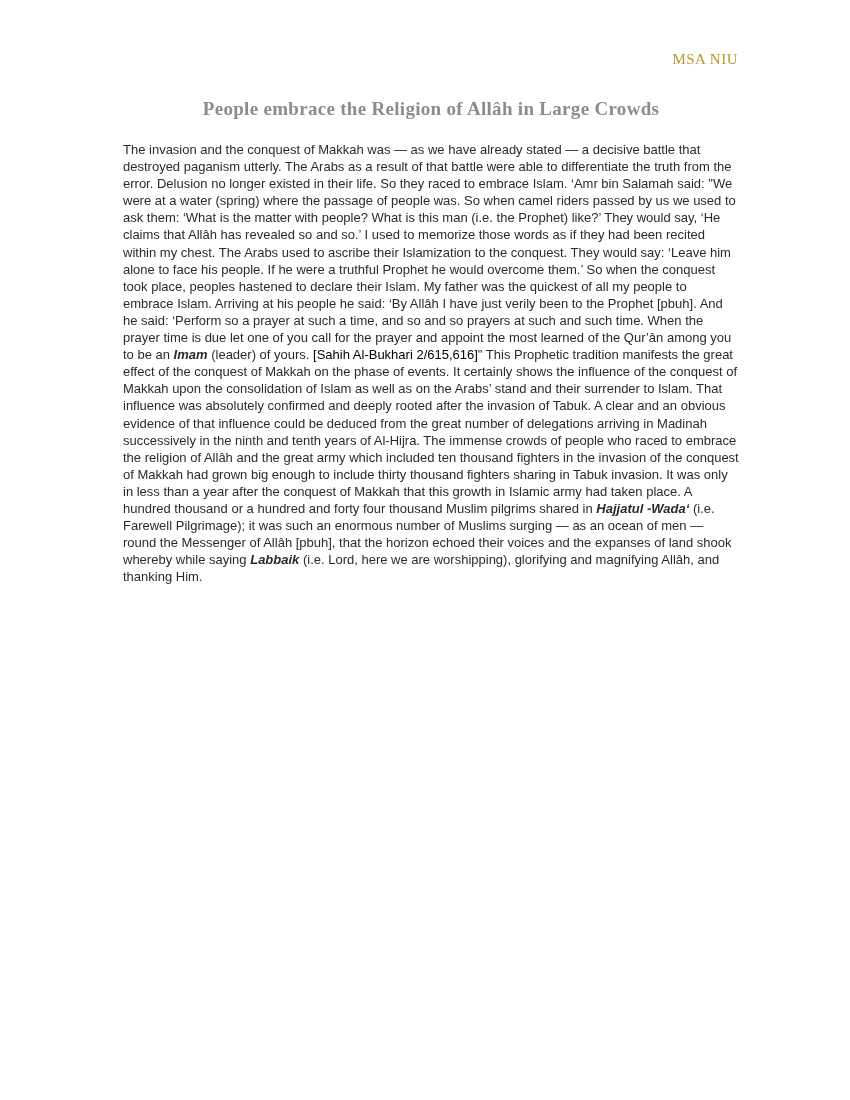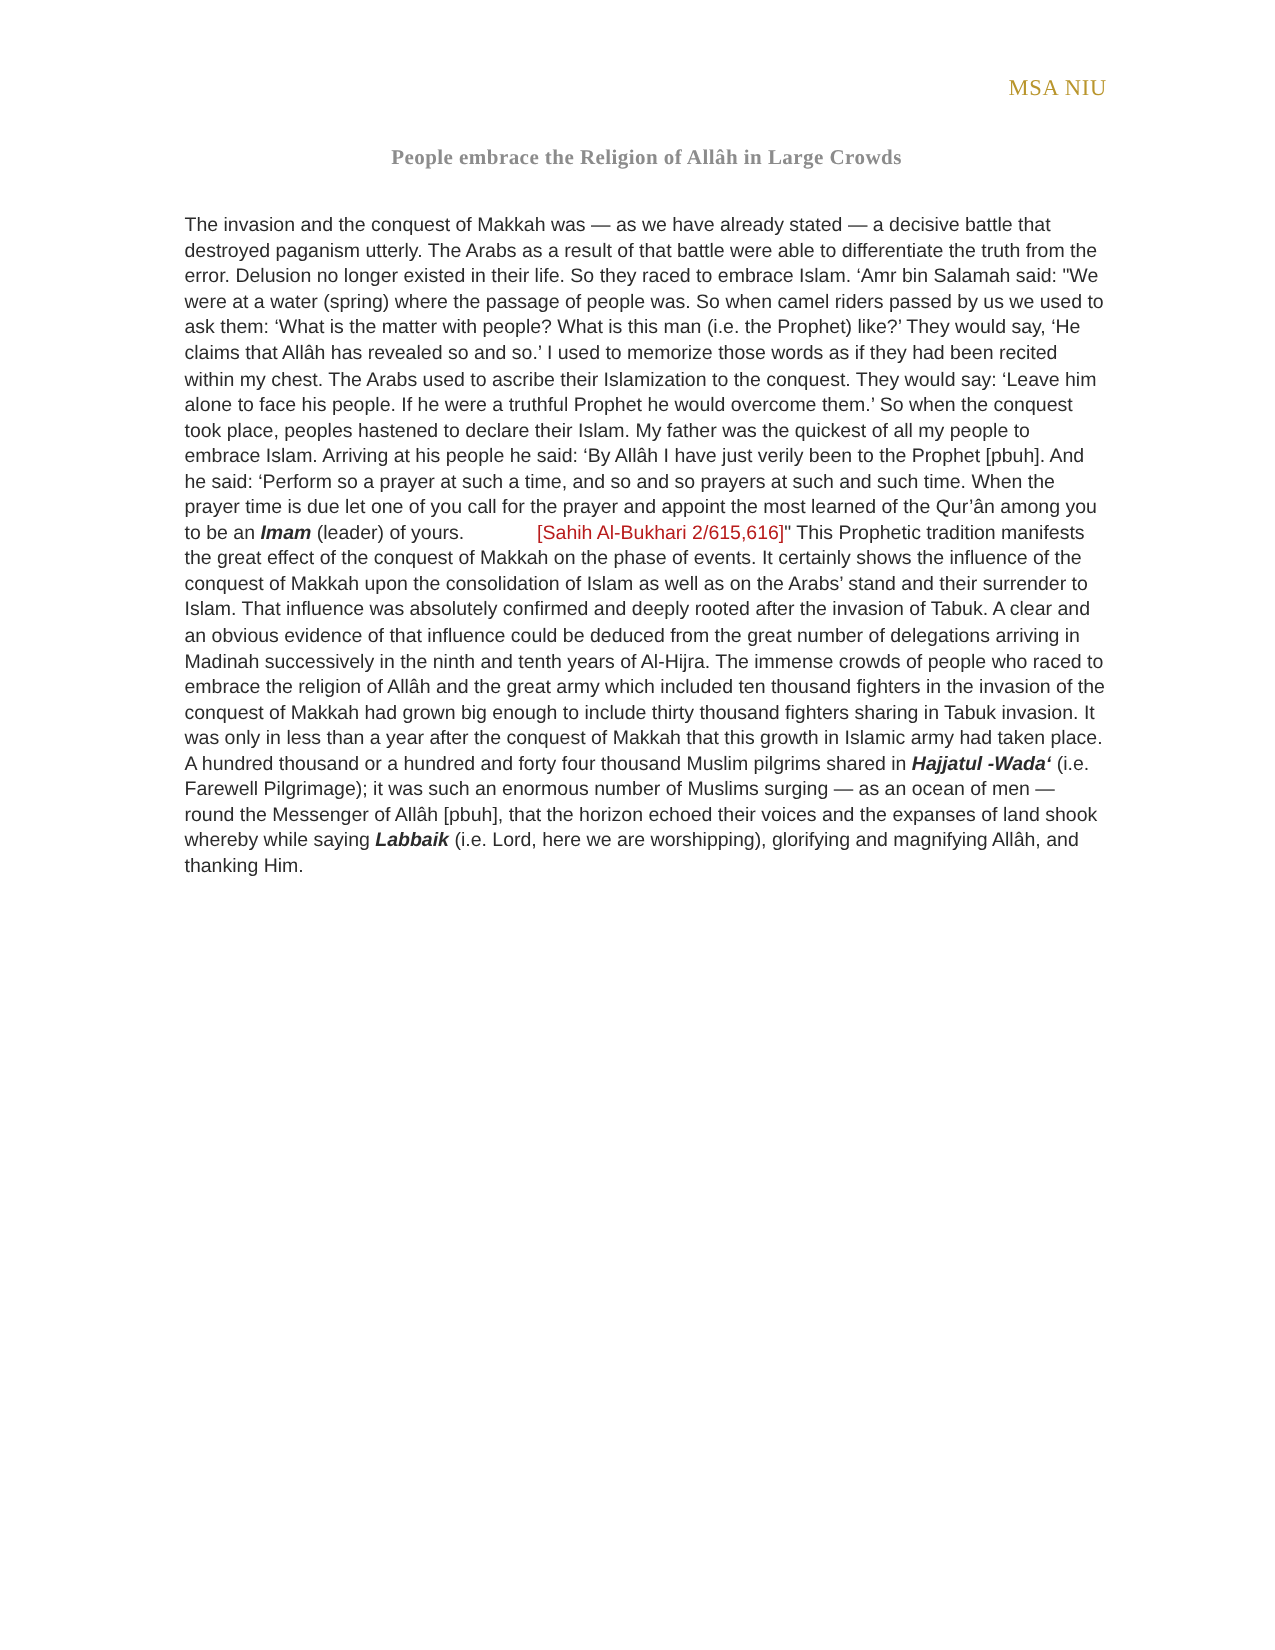--- a/index.html
+++ b/index.html
@@ -45,38 +45,37 @@
     font-size: 13px;
     line-height: 17.1px;
     color: #2b2b2b;
     text-align: left;
   }
   .seg-italic {
     font-style: italic;
     font-weight: bold;
   }
   .seg-red {
-    color: #b91c1c;
-    margin-left: 45px;
+    color: #000000;
   }
   .page-number {
     position: absolute;
     top: 1031px;
     left: 697px;
     font-family: "Liberation Serif", serif;
     font-size: 15px;
     color: #1a1a1a;
   }
 </style>
 </head>
 <body>
 
 <div class="page">
 
   <div class="header-mark">MSA NIU</div>
 
-  <h1 class="doc-title" style="margin:0; font-size:14px;">People embrace the Religion of Allâh in Large Crowds</h1>
+  <h1 class="doc-title" style="margin:0; font-size:19px;">People embrace the Religion of Allâh in Large Crowds</h1>
 
   <p class="body-paragraph" style="margin:0;"><span>The invasion and the conquest of Makkah was — as we have already stated — a decisive battle that destroyed paganism utterly. The Arabs as a result of that battle were able to differentiate the truth from the error. Delusion no longer existed in their life. So they raced to embrace Islam. ‘Amr bin Salamah said: "We were at a water (spring) where the passage of people was. So when camel riders passed by us we used to ask them: ‘What is the matter with people? What is this man (i.e. the Prophet) like?’ They would say, ‘He claims that Allâh has revealed so and so.’ I used to memorize those words as if they had been recited within my chest. The Arabs used to ascribe their Islamization to the conquest. They would say: ‘Leave him alone to face his people. If he were a truthful Prophet he would overcome them.’ So when the conquest took place, peoples hastened to declare their Islam. My father was the quickest of all my people to embrace Islam. Arriving at his people he said: ‘By Allâh I have just verily been to the Prophet [pbuh]. And he said: ‘Perform so a prayer at such a time, and so and so prayers at such and such time. When the prayer time is due let one of you call for the prayer and appoint the most learned of the Qur’ân among you to be an </span><span class="seg-italic">Imam</span><span> (leader) of yours. </span><span class="seg-red">[Sahih Al-Bukhari 2/615,616]</span><span>" This Prophetic tradition manifests the great effect of the conquest of Makkah on the phase of events. It certainly shows the influence of the conquest of Makkah upon the consolidation of Islam as well as on the Arabs’ stand and their surrender to Islam. That influence was absolutely confirmed and deeply rooted after the invasion of Tabuk. A clear and an obvious evidence of that influence could be deduced from the great number of delegations arriving in Madinah successively in the ninth and tenth years of Al-Hijra. The immense crowds of people who raced to embrace the religion of Allâh and the great army which included ten thousand fighters in the invasion of the conquest of Makkah had grown big enough to include thirty thousand fighters sharing in Tabuk invasion. It was only in less than a year after the conquest of Makkah that this growth in Islamic army had taken place. A hundred thousand or a hundred and forty four thousand Muslim pilgrims shared in </span><span class="seg-italic">Hajjatul -Wada‘</span><span> (i.e. Farewell Pilgrimage); it was such an enormous number of Muslims surging — as an ocean of men — round the Messenger of Allâh [pbuh], that the horizon echoed their voices and the expanses of land shook whereby while saying </span><span class="seg-italic">Labbaik</span><span> (i.e. Lord, here we are worshipping), glorifying and magnifying Allâh, and thanking Him.</span></p>
 
   <div class="page-number">225</div>
 
 </div>
 
 </body></html>

